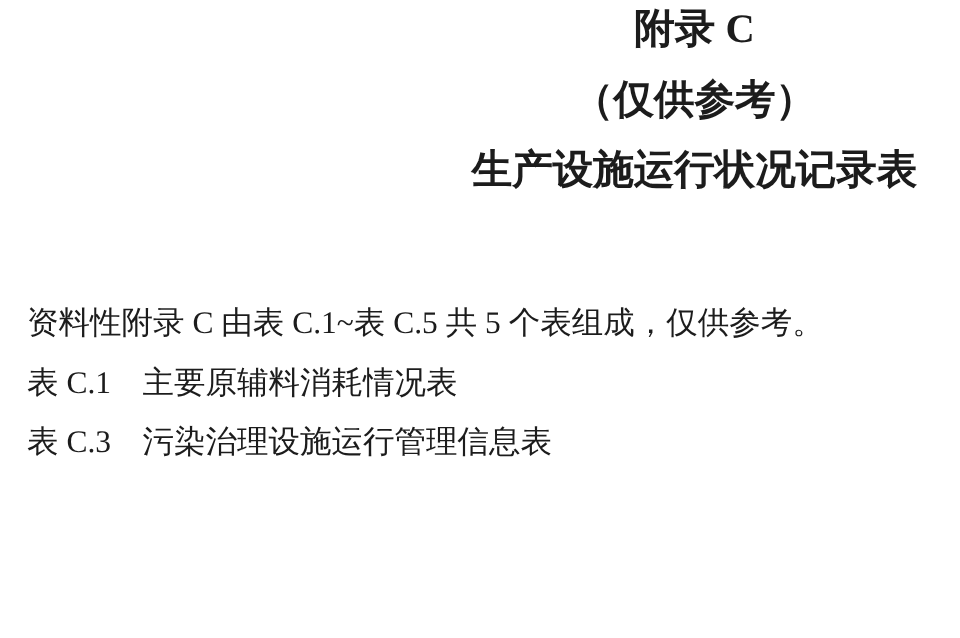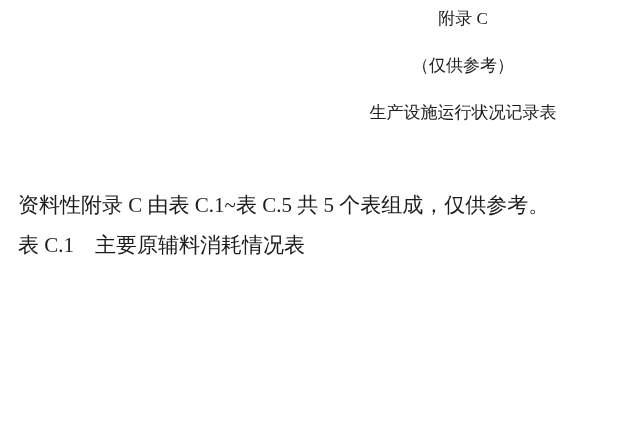--- a/index.html
+++ b/index.html
@@ -17,36 +17,36 @@
     overflow: hidden;
   }
   .heading-block {
     position: absolute;
     top: 7px;
     left: 286px;
     width: 354px;
     text-align: center;
   }
   .heading-line {
-    font-weight: normal;
-    font-size: 17px;
+    font-weight: bold;
+    font-size: 27px;
     line-height: 24px;
     margin: 0 0 23px 0;
     white-space: nowrap;
   }
   .content {
     position: absolute;
     top: 191px;
     left: 18px;
     right: 10px;
   }
   .intro {
     font-size: 21px;
     line-height: 24px;
-    margin: 2px 0 16px 0;
+    margin: 12px 0 16px 0;
     white-space: nowrap;
   }
   .table-list-item {
     display: flex;
     font-size: 21px;
     line-height: 24px;
     margin: 0 0 15px 0;
     white-space: nowrap;
   }
   .table-number {
@@ -70,17 +70,21 @@
 
   <div class="content">
     <p class="intro">资料性附录 C 由表 C.1~表 C.5 共 5 个表组成，仅供参考。</p>
 
     <div class="table-list">
       <div class="table-list-item">
         <span class="table-number">表 C.1</span>
         <span class="table-title">主要原辅料消耗情况表</span>
       </div>
       <div class="table-list-item">
+        <span class="table-number">表 C.3</span>
+        <span class="table-title">污染治理设施运行管理信息表</span>
+      </div>
+      <div class="table-list-item">
       </div>
     </div>
   </div>
 
 </div>
 
 </body></html>

